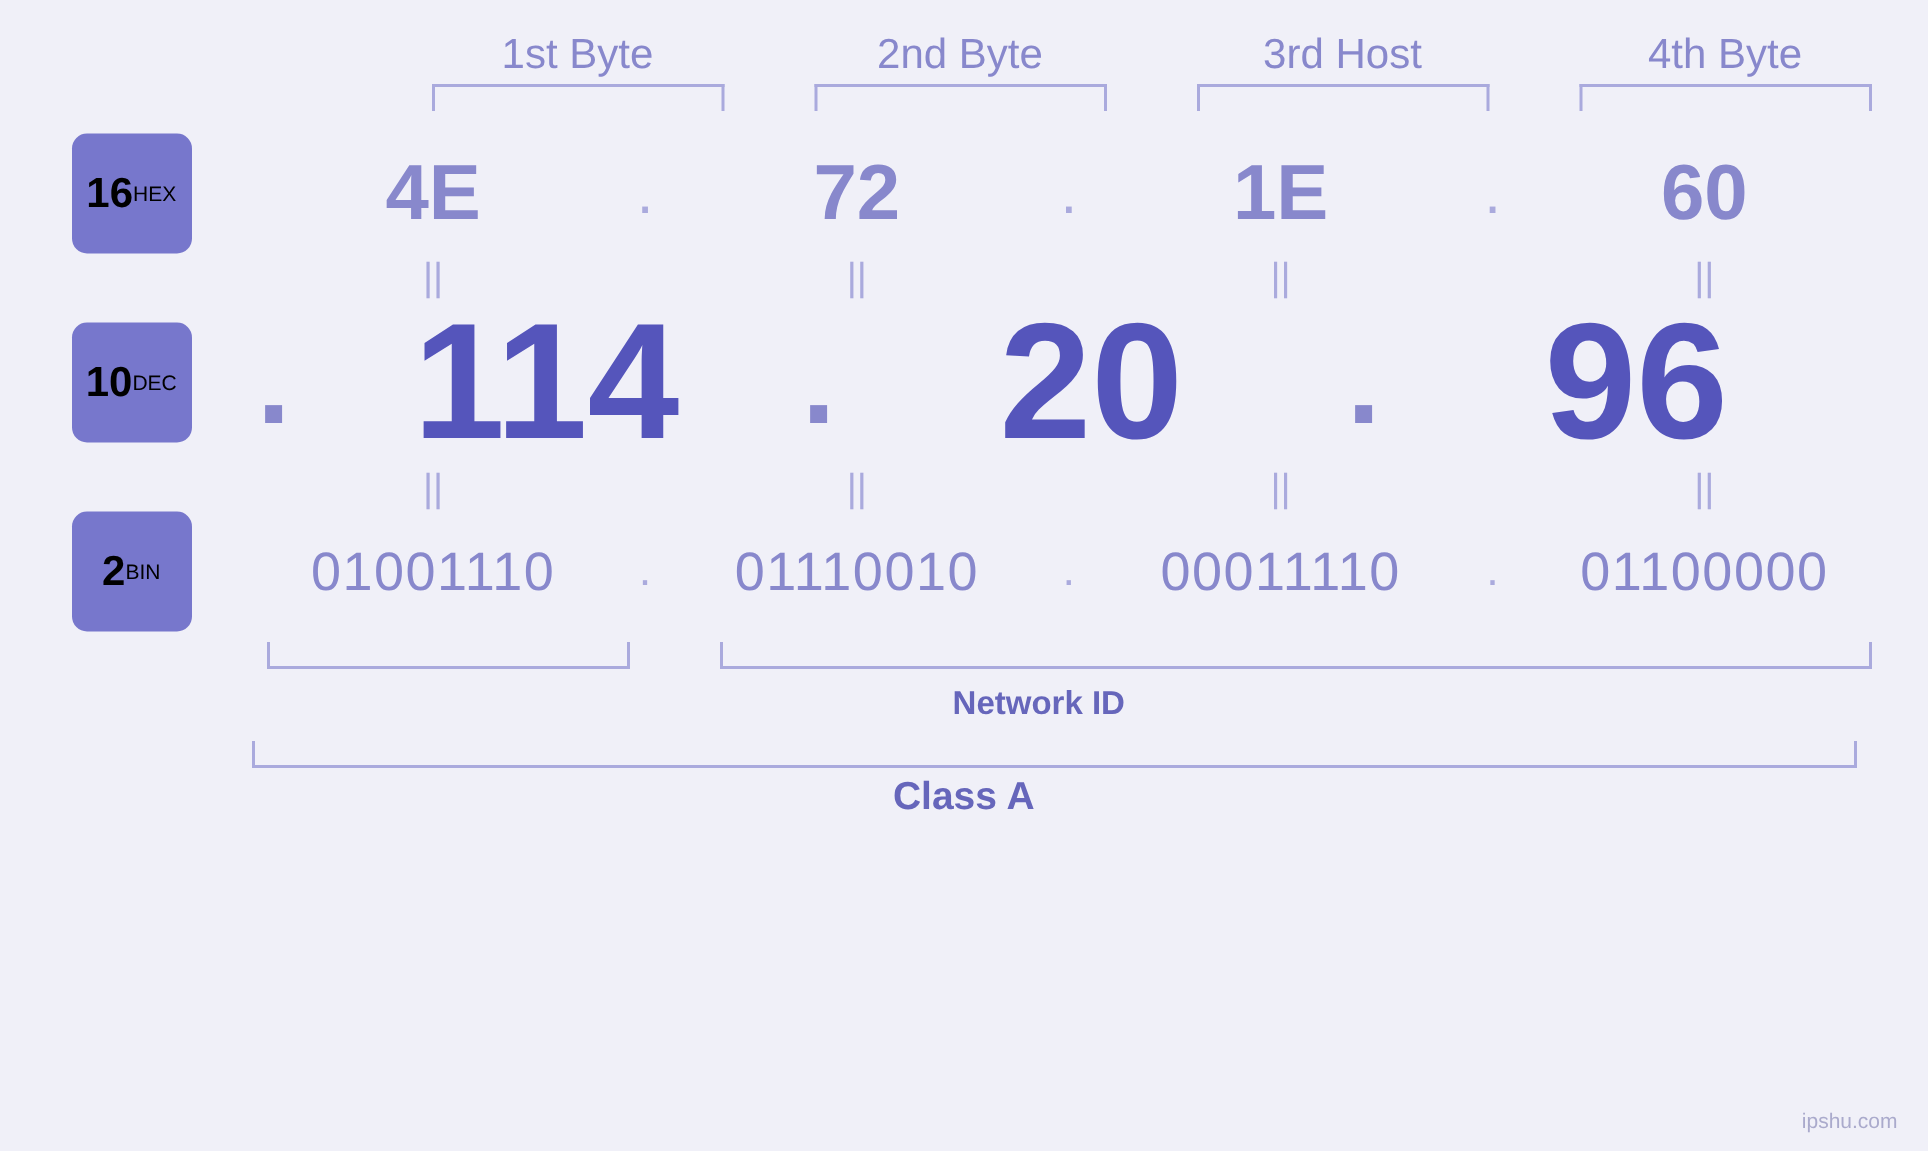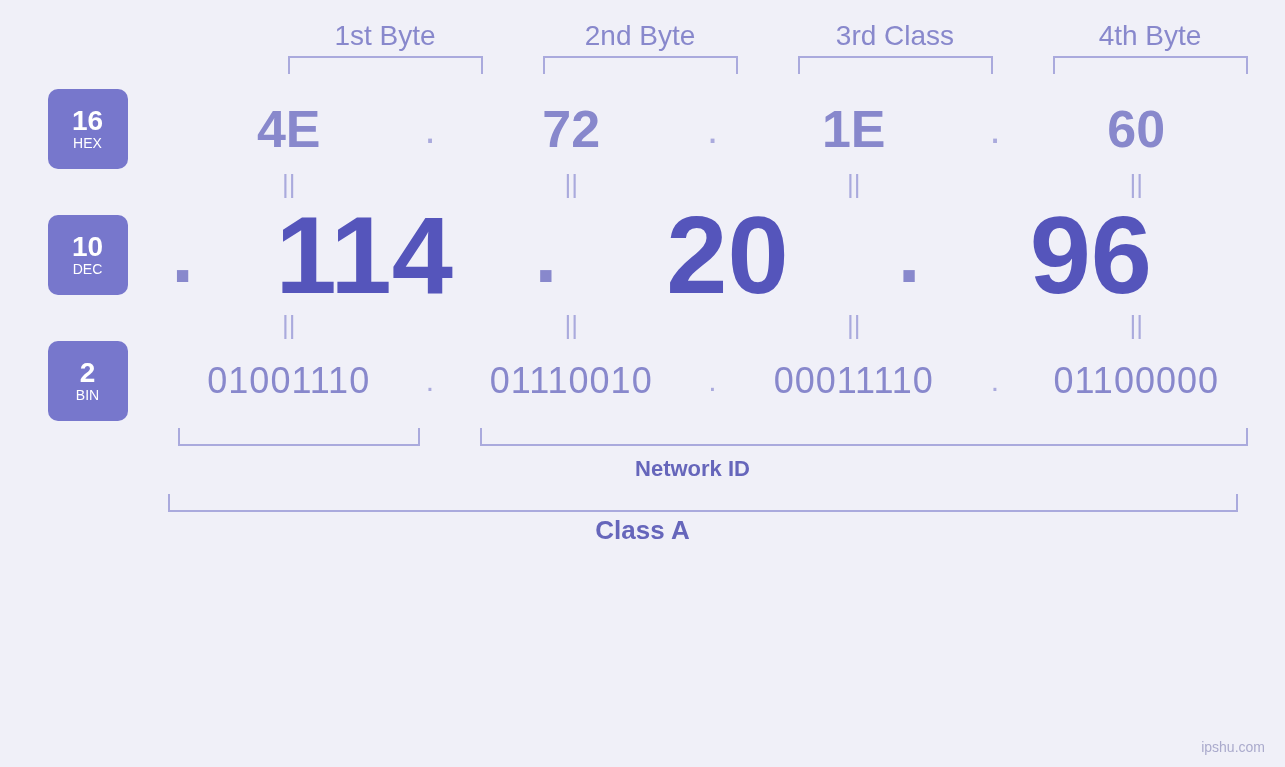--- a/index.html
+++ b/index.html
@@ -37,24 +37,24 @@
       border-right: 2px solid #aaaadd;
       margin: 0 10px;
     }
 
     .badge {
       width: 80px;
       height: 80px;
       background: #7777cc;
       border-radius: 10px;
       display: flex;
-      flex-direction: column;
+      flex-direction: row;
       align-items: center;
       justify-content: center;
-      color: #ffffff;
+      color: #000000;
       margin-right: 40px;
       flex-shrink: 0;
     }
     .badge .base-num {
       font-size: 28px;
       font-weight: bold;
       line-height: 1;
     }
     .badge .base-label {
       font-size: 14px;
@@ -126,21 +126,21 @@
 <body>
 
 <div class="container">
 
   <div style="display:flex; width:1100px; margin-left:130px; margin-bottom:0;">
     <div style="width:120px; flex-shrink:0;"></div>
     <div class="byte-header" style="flex:1; text-align:center;">1st Byte</div>
     <div style="width:40px; flex-shrink:0;"></div>
     <div class="byte-header" style="flex:1; text-align:center;">2nd Byte</div>
     <div style="width:40px; flex-shrink:0;"></div>
-    <div class="byte-header" style="flex:1; text-align:center;">3rd Class</div>
+    <div class="byte-header" style="flex:1; text-align:center;">3rd Host</div>
     <div style="width:40px; flex-shrink:0;"></div>
     <div class="byte-header" style="flex:1; text-align:center;">4th Byte</div>
   </div>
 
   <div style="display:flex; width:1100px; margin-left:130px; margin-bottom:15px;">
     <div style="width:120px; flex-shrink:0;"></div>
     <div class="bracket" style="flex:1;"></div>
     <div style="width:40px; flex-shrink:0;"></div>
     <div class="bracket" style="flex:1;"></div>
     <div style="width:40px; flex-shrink:0;"></div>

